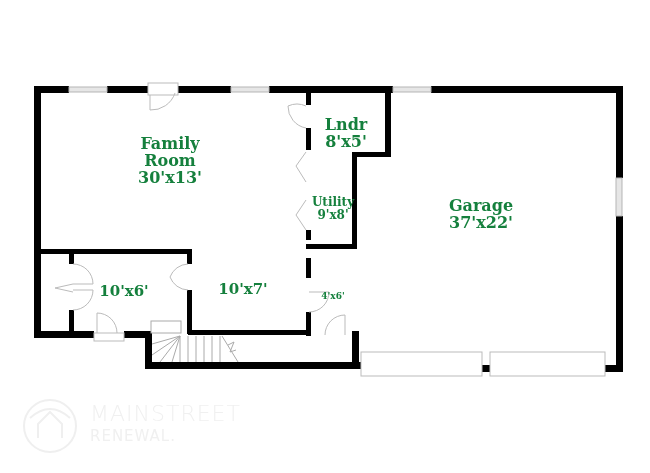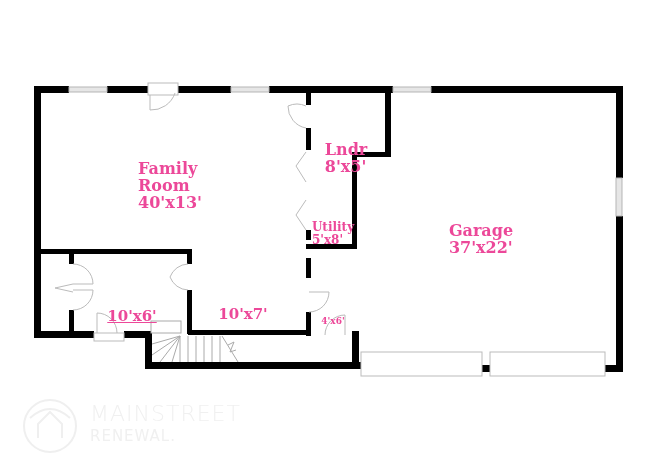--- a/index.html
+++ b/index.html
@@ -1,18 +1,18 @@
 <!DOCTYPE html>
 <html><head>
 <meta charset="utf-8">
 <style>
   html, body { margin: 0; padding: 0; background: #ffffff; }
   body { width: 650px; height: 473px; position: relative; overflow: hidden; font-family: "DejaVu Serif", serif; }
   #plan { position: absolute; left: 0; top: 0; width: 650px; height: 473px; }
-  .label { position: absolute; text-align: left; color: #ec4899; font-family: "DejaVu Serif", serif; font-weight: bold; line-height: 1.05; white-space: nowrap; transform: translateX(-50%); margin-top: 25px; }
+  .label { position: absolute; text-align: center; color: #15803d; font-family: "DejaVu Serif", serif; font-weight: bold; line-height: 1.05; white-space: nowrap; transform: translateX(-50%); }
   .lg { font-size: 16px; }
   .md { font-size: 15px; }
   .sm { font-size: 12px; line-height: 1.1; }
   .xs { font-size: 9px; }
   .logo { position: absolute; left: 20px; top: 396px; width: 210px; height: 60px; }
   .logo-text1 { position: absolute; left: 70px; top: 5px; font-family: "DejaVu Sans", sans-serif; font-size: 22px; color: #f0f0f0; letter-spacing: 1px; font-weight: 300; }
   .logo-text2 { position: absolute; left: 70px; top: 31px; font-family: "DejaVu Sans", sans-serif; font-size: 15px; color: #f0f0f0; letter-spacing: 1px; }
 </style>
 </head>
 <body>
@@ -114,39 +114,39 @@
     <line x1="180" y1="336" x2="160" y2="362"></line>
     <line x1="180" y1="336" x2="172" y2="362"></line>
     <line x1="180" y1="336" x2="152" y2="344"></line>
     <path d="M222 336 L238 362 M228 345 L234 342 L230 352 L236 350"></path>
   </g>
 </svg>
 
 <div class="label lg" style="left:170px; top:136px;">
   <div>Family</div>
   <div>Room</div>
-  <div>40'x13'</div>
+  <div>30'x13'</div>
 </div>
 
 <div class="label lg" style="left:346px; top:117px;">
   <div>Lndr</div>
   <div>8'x5'</div>
 </div>
 
 <div class="label sm" style="left:333px; top:196px;">
   <div>Utility</div>
-  <div>5'x8'</div>
+  <div>9'x8'</div>
 </div>
 
 <div class="label lg" style="left:481px; top:198px;">
   <div>Garage</div>
   <div>37'x22'</div>
 </div>
 
-<div class="label md" style="left:132px; top:284px;text-decoration:underline;">
+<div class="label md" style="left:124px; top:284px;">
   <div>10'x6'</div>
 </div>
 
 <div class="label md" style="left:243px; top:282px;">
   <div>10'x7'</div>
 </div>
 
 <div class="label xs" style="left:333px; top:292px;">
   <div>4'x6'</div>
 </div>

